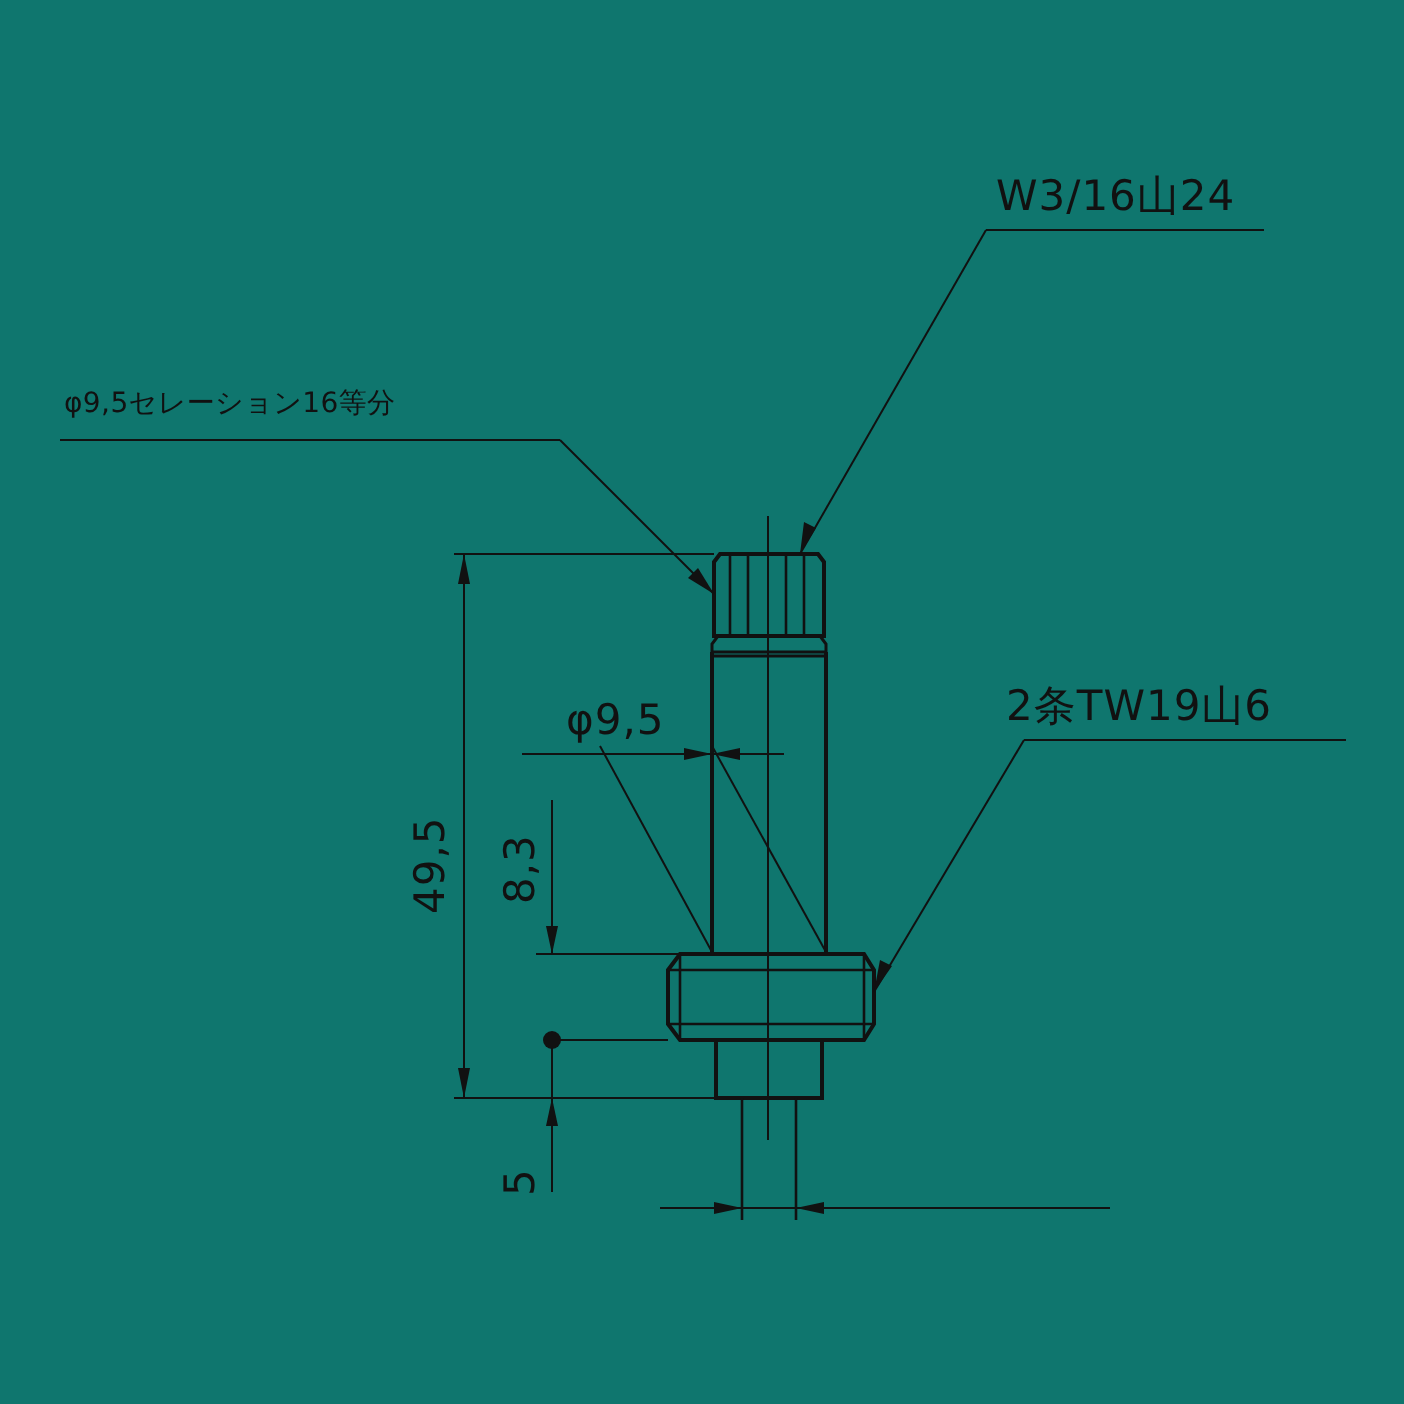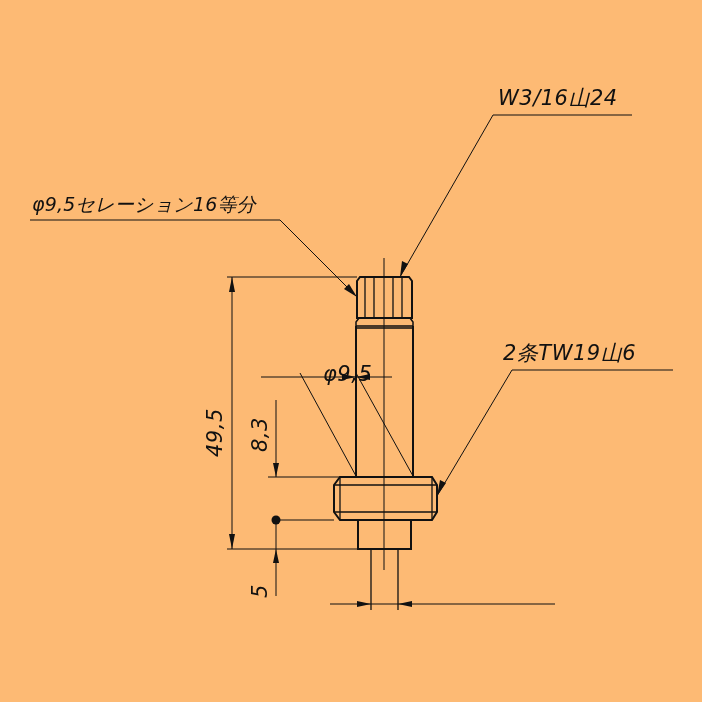--- a/index.html
+++ b/index.html
@@ -1,21 +1,21 @@
 <!DOCTYPE html>
 <html><head>
   <meta charset="utf-8">
   <style>
     html, body { margin:0; padding:0; background:#ffffff; }
     body { width:702px; height:702px; overflow:hidden; }
-    #canvas { position:relative; width:702px; height:702px; background:#fdba74;font-style:italic; }
+    #canvas { position:relative; width:702px; height:702px; background:#0f766e; }
     svg { position:absolute; left:0; top:0; }
     .lbl { position:absolute; font-family:"DejaVu Sans", sans-serif; color:#111; white-space:nowrap; line-height:1; }
     .big { font-size:21px; letter-spacing:0.5px; }
-    .jp { font-size:19px; letter-spacing:0.2px; }
+    .jp { font-size:14px; letter-spacing:0.2px; }
     .vert { transform-origin:left top; transform:rotate(-90deg); }
   </style>
 </head>
 <body>
 
 <div id="canvas">
   <svg width="702" height="702" viewBox="0 0 702 702">
     <g stroke="#111" fill="none" stroke-width="1.3">
 
       <g>
@@ -99,19 +99,19 @@
       <g>
         <line x1="512" y1="370" x2="673" y2="370" stroke-width="1"></line>
         <line x1="512" y1="370" x2="437" y2="496" stroke-width="1"></line>
         <path d="M437,496 l3,-16 l6,3 Z" fill="#111" stroke="none"></path>
       </g>
     </g>
   </svg>
 
   <span class="lbl big" style="left:498px; top:88px;">W3/16山24</span>
   <span class="lbl jp" style="left:32px; top:195px;">φ9,5セレーション16等分</span>
-  <span class="lbl big" style="left:283px; top:364px;margin-left:40px;">φ9,5</span>
+  <span class="lbl big" style="left:283px; top:350px;">φ9,5</span>
   <span class="lbl big" style="left:503px; top:343px;">2条TW19山6</span>
 
   <span class="lbl big vert" style="left:205px; top:457px;">49,5</span>
   <span class="lbl big vert" style="left:250px; top:452px;">8,3</span>
   <span class="lbl big vert" style="left:250px; top:598px;">5</span>
 </div>
 
 </body></html>

